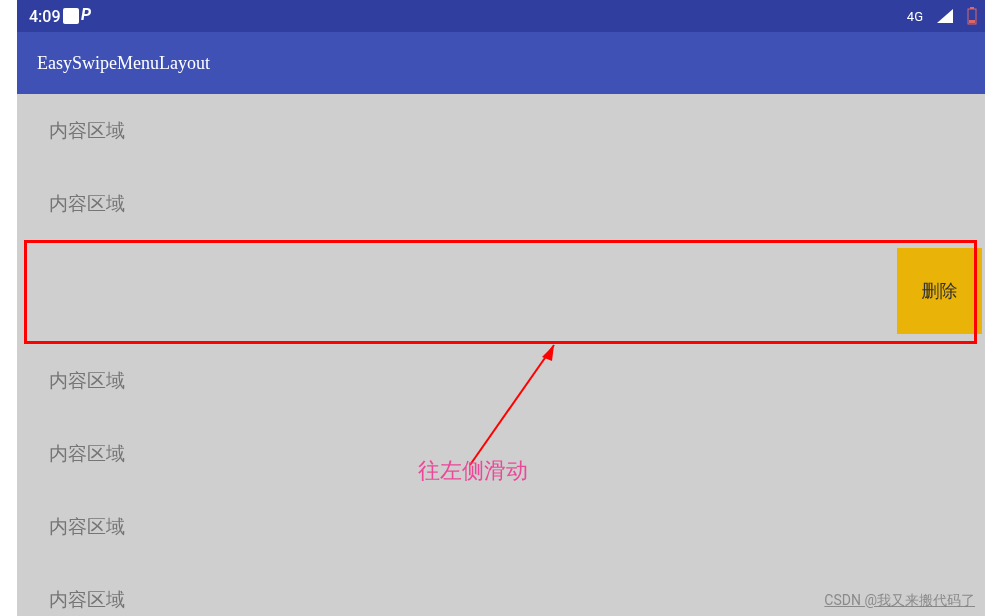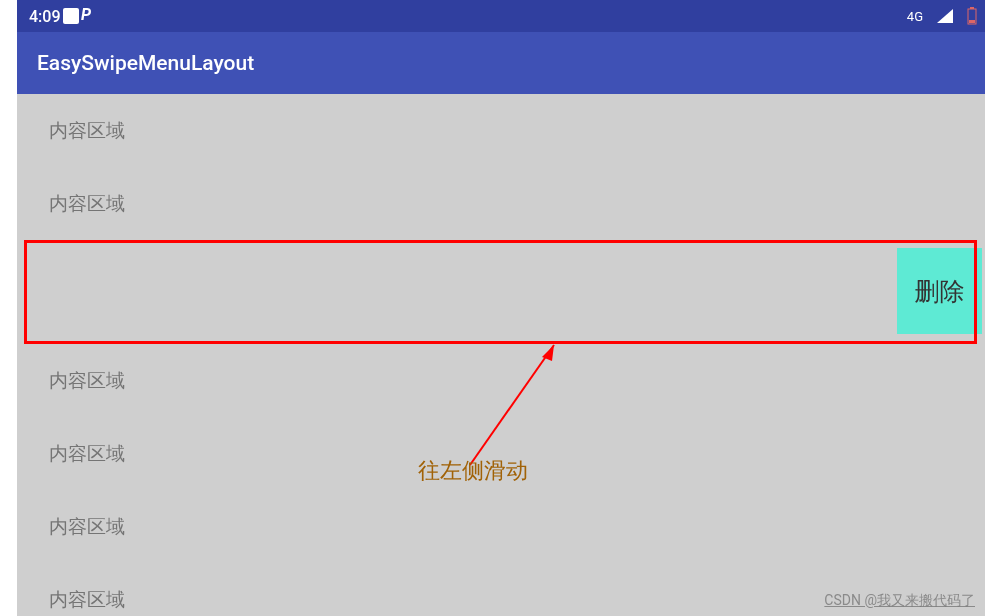--- a/index.html
+++ b/index.html
@@ -58,22 +58,23 @@
     .signal-icon svg, .battery-icon svg {
       display: block;
     }
     .app-bar {
       height: 62px;
       background: #3f51b5;
       display: flex;
       align-items: center;
       padding: 12px 20px;
       color: #fff;
-      font-size: 21px;
+      font-size: 18px;
       font-weight: 500;
+      font-family: Liberation Serif, serif;
     }
     .list {
       position: relative;
     }
     .list-row {
       height: 73px;
       display: flex;
       align-items: center;
       padding: 0 26px;
       color: #757575;
@@ -102,26 +103,26 @@
       position: absolute;
       right: 3px;
       top: 8px;
       height: 86px;
       display: flex;
       z-index: 1;
     }
     .swipe-btn-delete {
       width: 85px;
       height: 86px;
-      background: #5eead4;
+      background: #eab308;
       color: #333;
       display: flex;
       align-items: center;
       justify-content: center;
-      font-size: 25px;
+      font-size: 18px;
       cursor: pointer;
     }
     .swipe-btn-fav {
       width: 85px;
       height: 86px;
       background: #ff8c00;
       color: #333;
       display: flex;
       align-items: center;
       justify-content: center;
@@ -132,21 +133,21 @@
       position: absolute;
       left: 450px;
       top: 335px;
       z-index: 10;
       pointer-events: none;
     }
     .annotation-text {
       position: absolute;
       left: 418px;
       top: 456px;
-      color: #a16207;
+      color: #ec4899;
       font-size: 22px;
       z-index: 10;
       pointer-events: none;
     }
     .watermark {
       position: absolute;
       right: 10px;
       bottom: 6px;
       color: rgba(120,120,120,0.8);
       font-size: 14px;

